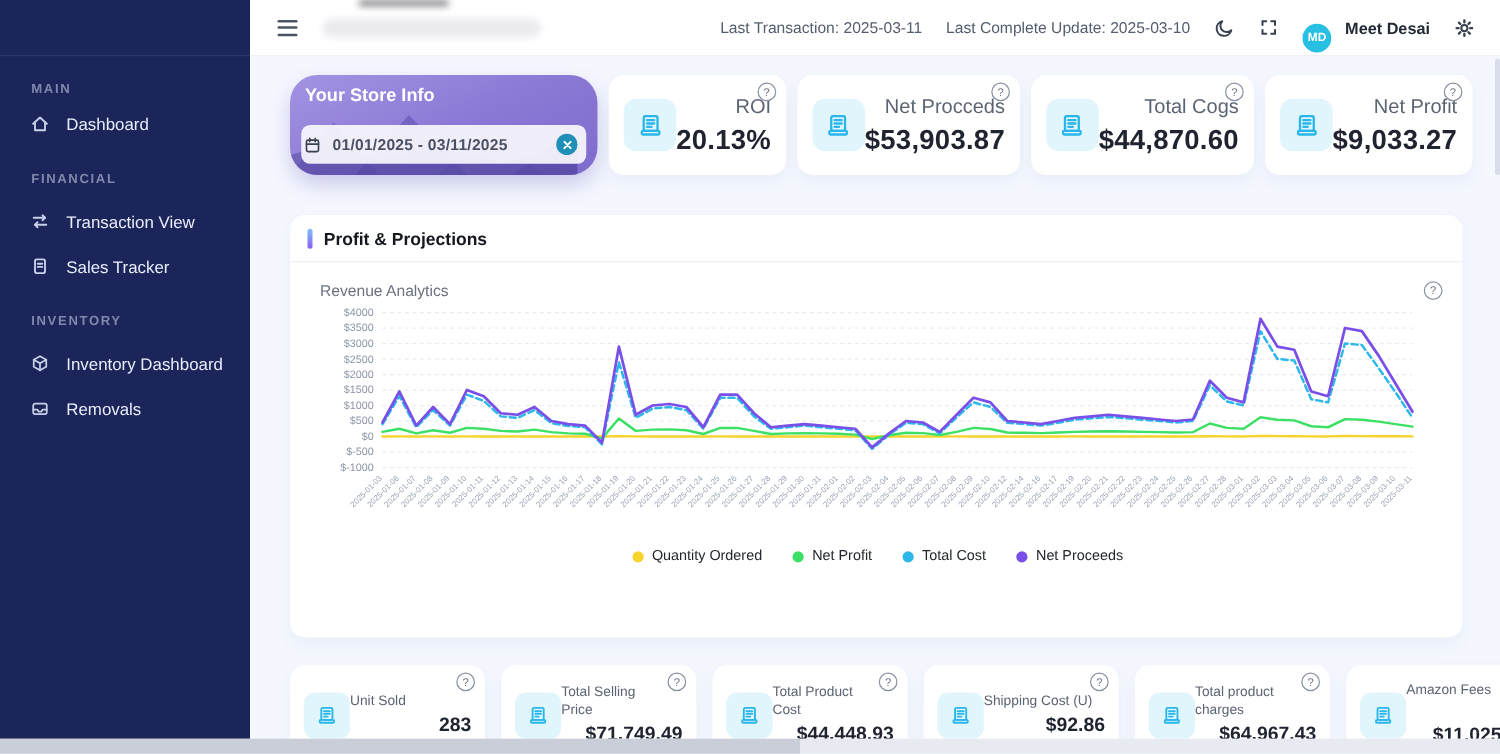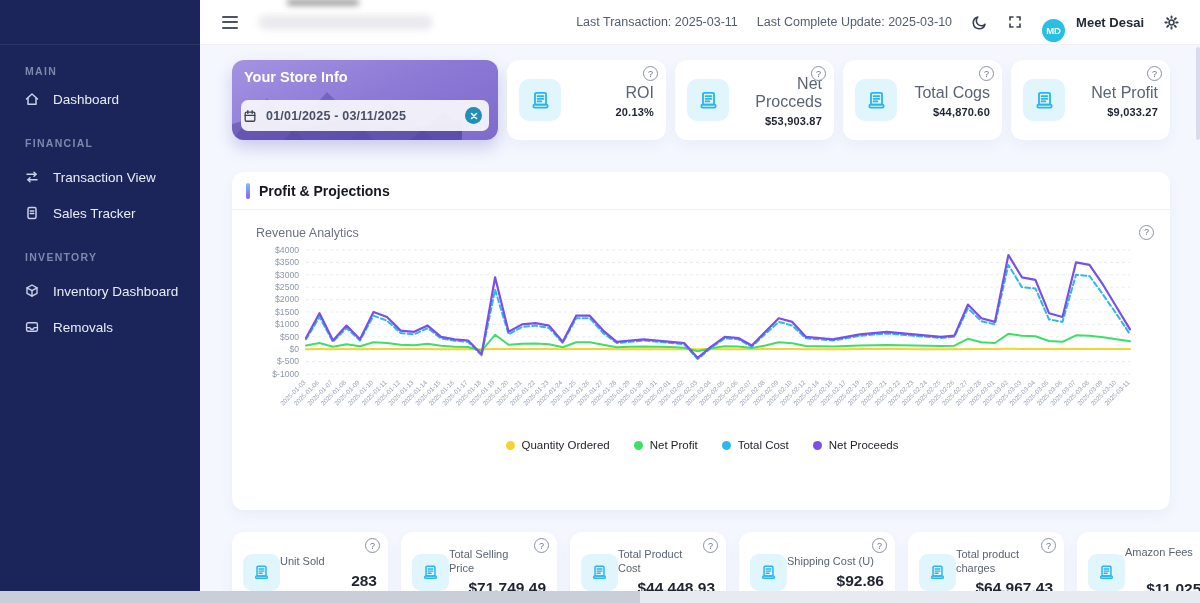--- a/index.html
+++ b/index.html
@@ -32,41 +32,41 @@
   .avatar { width:23px; height:23px; border-radius:50%; background:#27bfe2; color:#fff;
     font-size:9.5px; font-weight:700; display:flex; align-items:center; justify-content:center;margin-top:16px; }
   .user-name { font-size:13px; font-weight:700; color:#222a35; margin-left:-8px; }
 
   
   .content { position:absolute; left:200px; top:45px; width:1000px; height:546px;
     background:#f4f7fe; padding:15px 30px 0 32px; overflow:hidden; }
   .row1 { display:flex; gap:9px; }
 
   
-  .store-card { position:relative; width:266px; height:80px; border-radius:12px; overflow:hidden;
+  .store-card { position:relative; width:246px; height:80px; border-radius:22px; overflow:hidden;
     background:linear-gradient(155deg,#a493e2 0%,#8d7ad6 50%,#7e6bcc 100%);
     box-shadow:0 8px 16px rgba(100,90,190,.28); flex:0 0 auto; }
   .store-card svg.mtn { position:absolute; left:0; bottom:0; }
   .store-title { position:absolute; left:12px; top:9px; color:#fff; font-size:14.5px; font-weight:700; }
   .date-pill { position:absolute; left:9px; right:9px; bottom:9px; height:31px;
     background:rgba(248,248,252,.93); border-radius:7px; display:flex; align-items:center;
     padding:0 7px 0 2px; gap:9px; }
   .date-text { font-size:12.5px; font-weight:700; color:#4a4f63; letter-spacing:.2px; }
   .date-clear { margin-left:auto; width:17px; height:17px; border-radius:50%; background:#1f8fb8;
     color:#fff; display:flex; align-items:center; justify-content:center; cursor:pointer; }
 
   
   .stat-card { position:relative; flex:1; background:#fff; border-radius:12px; height:80px;
     display:flex; align-items:center; padding:10px 12px;
     box-shadow:0 6px 14px rgba(60,80,140,.05); }
   .icon-box { width:42px; height:42px; border-radius:10px; background:#e1f5fc;
     display:flex; align-items:center; justify-content:center; flex:0 0 auto; }
   .stat-right { margin-left:auto; text-align:right; padding-top:2px; }
   .stat-label { font-size:16px; color:#5b6472; margin-bottom:4px; line-height:1.15; }
-  .stat-value { font-size:11px; font-weight:700; color:#1f2430; letter-spacing:.2px; }
+  .stat-value { font-size:22px; font-weight:700; color:#1f2430; letter-spacing:.2px; }
   .help { position:absolute; top:6px; right:8px; width:15px; height:15px; border-radius:50%;
     border:1.2px solid #8b93a3; color:#6b7280; font-size:9px; display:flex; align-items:center;
     justify-content:center; background:#fff; cursor:pointer; }
 
   
   .chart-card { margin-top:32px; background:#fff; border-radius:12px; height:338px;
     box-shadow:0 6px 14px rgba(60,80,140,.05); }
   .chart-header { display:flex; align-items:center; gap:9px; padding:11px 16px 10px 14px;
     border-bottom:1px solid #eef0f5; }
   .accent-bar { width:4px; height:16px; border-radius:2px;

